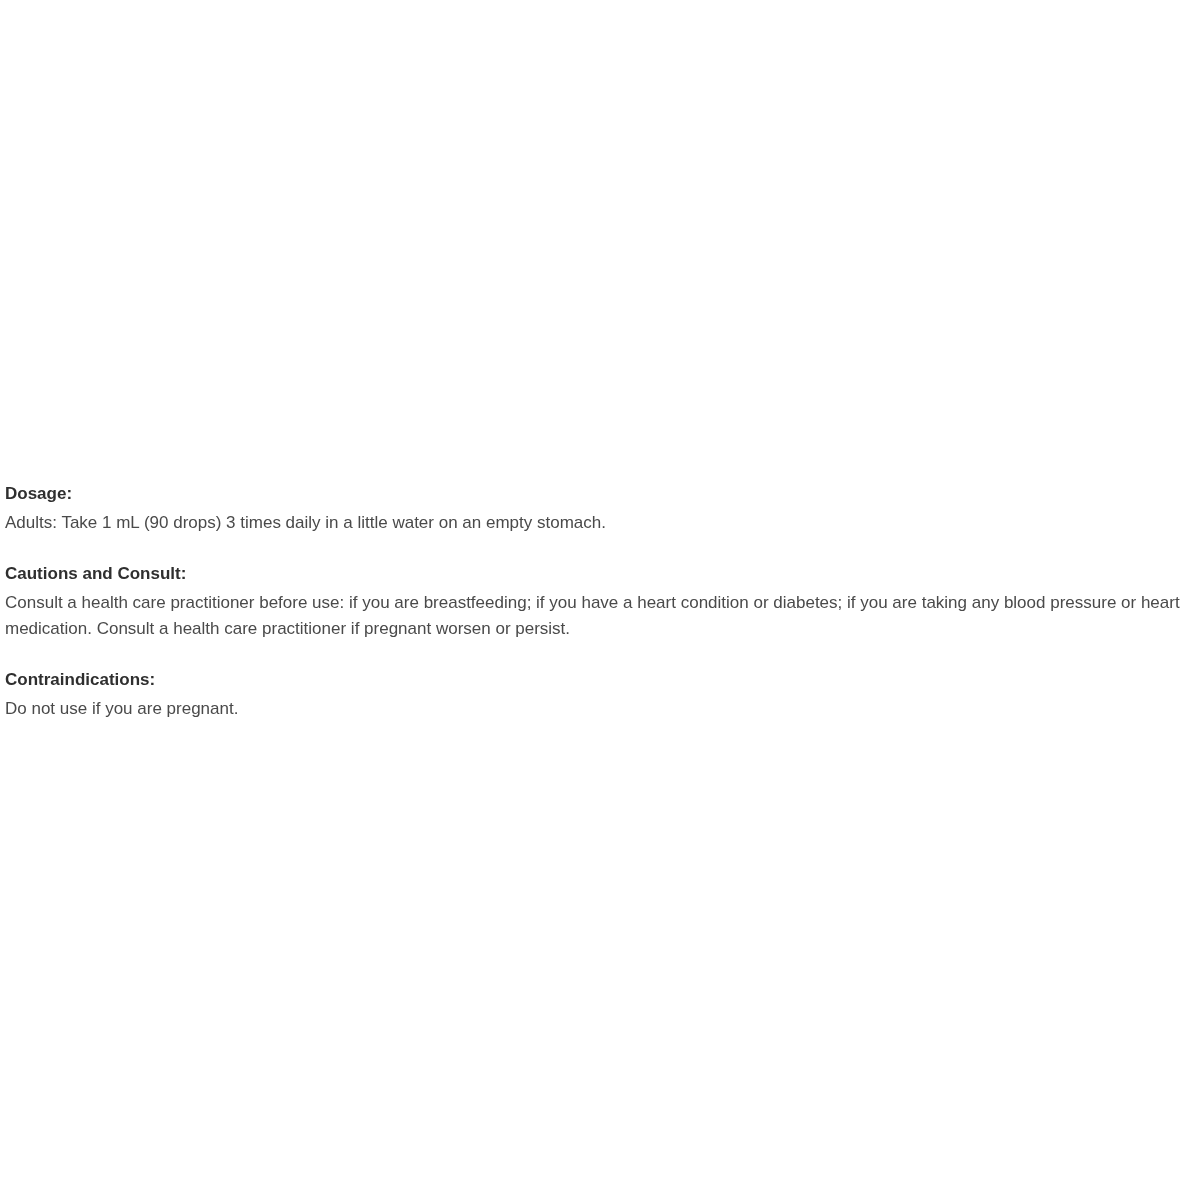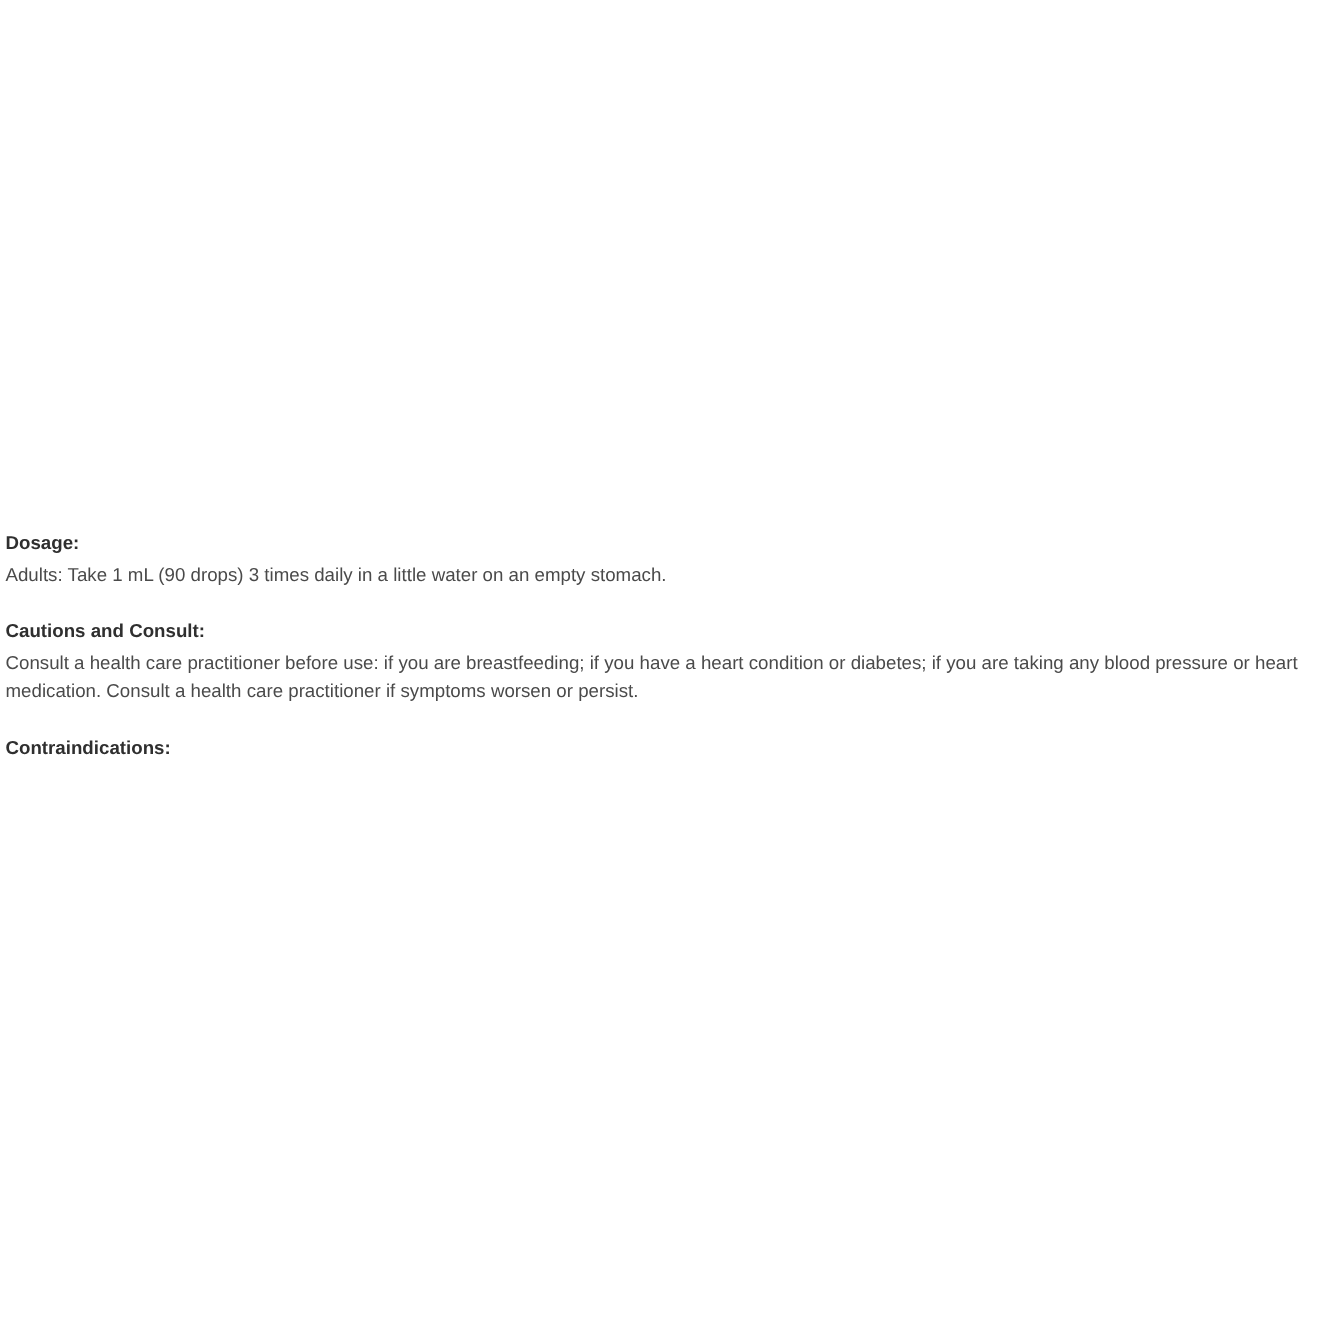--- a/index.html
+++ b/index.html
@@ -54,21 +54,22 @@
 <div class="page">
   <div class="content">
 
     <div class="section">
       <p class="section-heading">Dosage:</p>
       <p class="section-body">Adults: Take 1 mL (90 drops) 3 times daily in a little water on an empty stomach.</p>
     </div>
 
     <div class="section">
       <p class="section-heading">Cautions and Consult:</p>
-      <p class="section-body">Consult a health care practitioner before use: if you are breastfeeding; if you have a heart condition or diabetes; if you are taking any blood pressure or heart medication. Consult a health care practitioner if symptoms worsen or persist.</p>
+      <p class="section-body">Consult a health care practitioner before use: if you are breastfeeding; if you have a heart condition or diabetes; if you are taking any blood pressure or heart medication. Consult a health care practitioner if pregnant worsen or persist.</p>
     </div>
 
     <div class="section">
       <p class="section-heading">Contraindications:</p>
+      <p class="section-body">Do not use if you are pregnant.</p>
     </div>
 
   </div>
 </div>
 
 </body></html>

